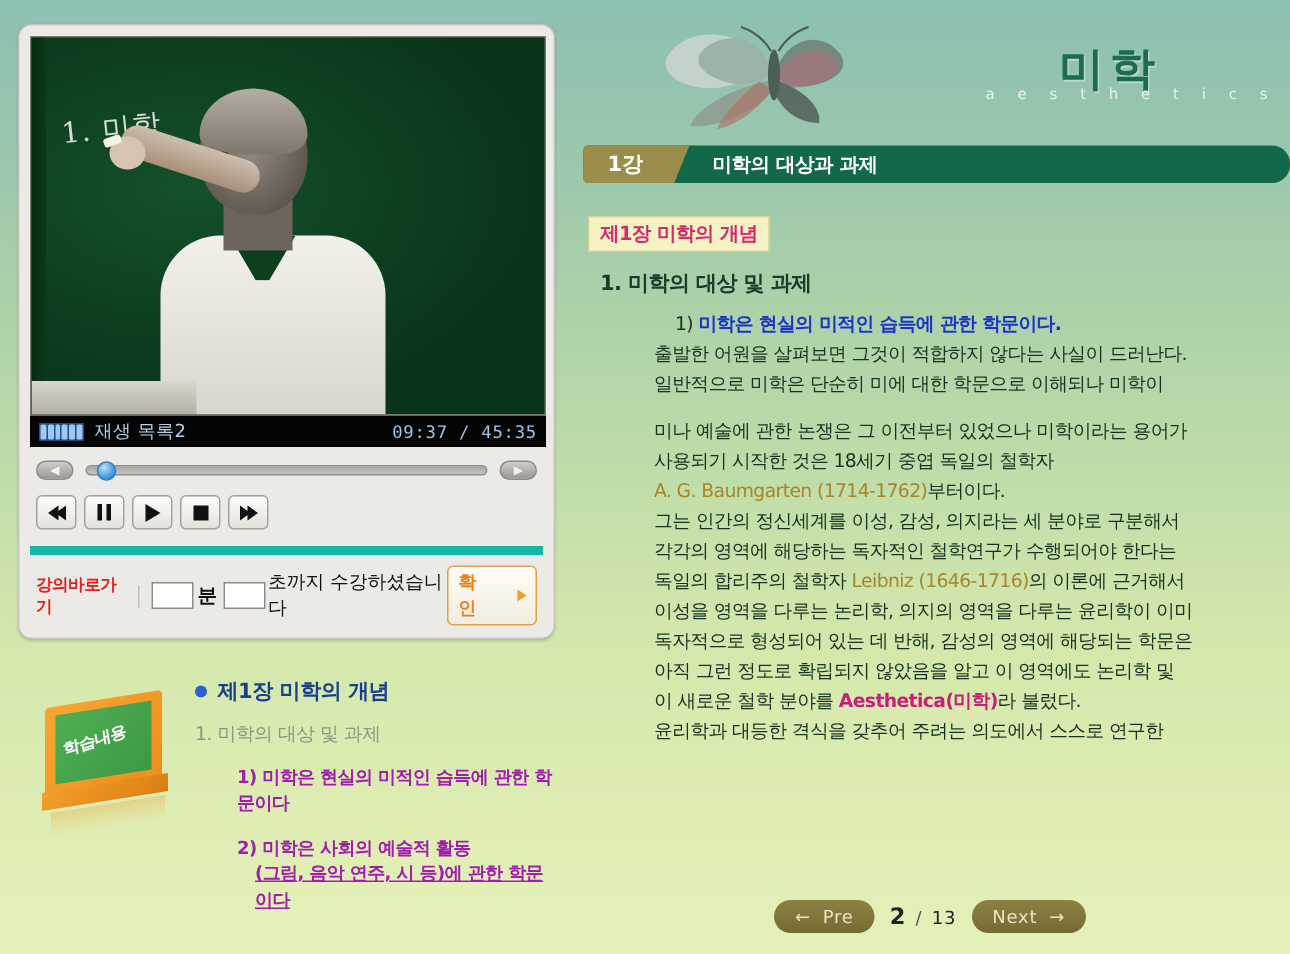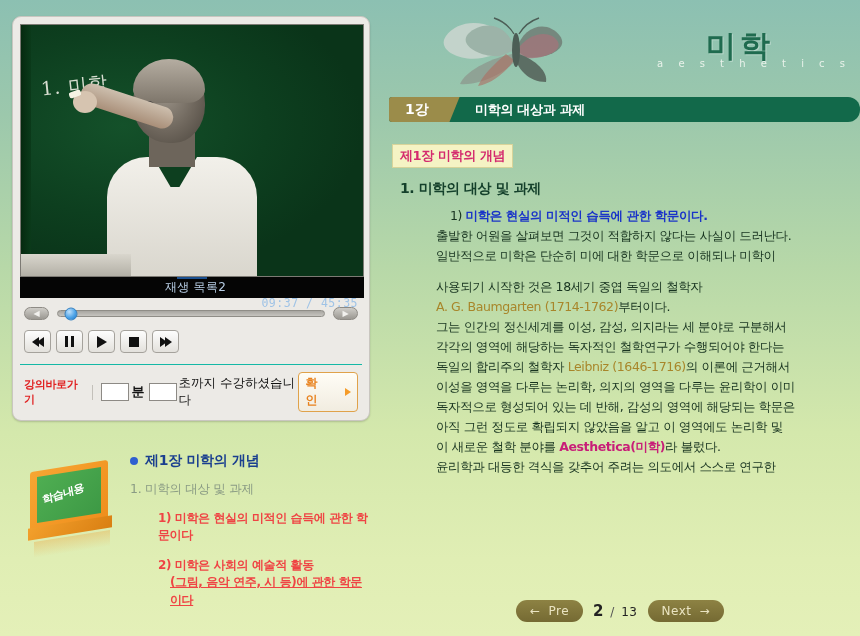--- a/index.html
+++ b/index.html
@@ -95,21 +95,20 @@
   .board-desk {
     position:absolute; left:0; bottom:0; width:110px; height:22px;
     background: linear-gradient(to bottom,#d9d6cd,#b3b0a6);
   }
 
   
   .playlist-bar {
     width: 344px; height: 21px; background:#050505;
     display:flex; align-items:center; padding:0 6px;
     margin-top: 0;
-    flex-direction: column;
   }
   .pl-icon { width:30px; height:12px; display:flex; gap:1px; background:#1a4f8f; padding:1px; }
   .pl-icon i { flex:1; background:#9fc7f0; display:block; border-radius:1px; }
   .pl-name { color:#b9cfe6; font-size:12px; margin-left:7px; letter-spacing:.3px; }
   .pl-time { color:#9fc3e6; font-size:11.5px; margin-left:auto; font-family:"DejaVu Sans Mono", monospace; letter-spacing:.5px; }
 
   
   .seek-row { display:flex; align-items:center; margin-top:9px; padding:0 4px; }
   .nudge-btn {
     width:25px; height:13px; border-radius:7px;
@@ -158,21 +157,21 @@
   }
   .vol-track { width:74px; height:14px; margin:0 4px; position:relative; }
   .vol-line { position:absolute; top:6px; left:0; right:0; height:2px; background:#9b9892; }
   .vol-ticks { position:absolute; top:9px; left:4px; right:4px; height:5px; display:flex; justify-content:space-between; }
   .vol-ticks i { width:1px; height:5px; background:#a8a5a0; display:block; }
   .vol-thumb { position:absolute; right:4px; top:0px; width:6px; height:14px; background:#fff; border:1px solid #6d6a65; }
 
   
   .form-row {
     display:flex; align-items:center; margin-top:11px;
-    border-top:1px solid #14b8a6; padding:7px 4px 2px 4px;
+    border-top:6px solid #14b8a6; padding:7px 4px 2px 4px;
   }
   .shortcut { color:#e02020; font-size:11px; font-weight:bold; letter-spacing:-.3px; }
   .vdiv { width:1px; height:15px; background:#c3c0ba; margin:0 8px; }
   .minibox { width:30px; height:18px; background:#fff; border:1px solid #8d8a85; }
   .unit { font-size:13px; color:#111; font-weight:bold; margin:0 4px 0 3px; }
   .legend { font-size:12.5px; color:#111; margin-left:2px; }
   .ok-btn {
     margin-left:auto; display:flex; align-items:center; gap:19px;
     background: linear-gradient(to bottom,#fffdf6,#f1ece0);
     border:1px solid #e0a24a; border-radius:4px; padding:2px 6px;
@@ -206,21 +205,21 @@
   .sb-shadow {
     position:absolute; left:10px; top:76px; width:76px; height:16px;
     background: linear-gradient(to bottom, rgba(240,150,40,.30), rgba(240,150,40,0));
     transform: skewY(-9deg);
   }
   .sum-text { margin-left:108px; }
   .sum-h { display:flex; align-items:center; }
   .bullet { width:8px;height:8px;border-radius:50%;background:#2f5fd0; margin-right:7px; }
   .sum-title { font-size:14px; font-weight:bold; color:#1a3f8f; letter-spacing:-.3px; }
   .sum-sub { margin-top:11px; font-size:12.5px; color:#8a9b84; letter-spacing:-.3px; }
-  .sum-li { margin-top:12px; margin-left:28px; font-size:12px; color:#ef4444; font-weight:bold; letter-spacing:-.4px; line-height:1.45; }
+  .sum-li { margin-top:12px; margin-left:28px; font-size:12px; color:#a21caf; font-weight:bold; letter-spacing:-.4px; line-height:1.45; }
   .sum-li .cont { display:block; margin-left:12px;text-decoration:underline; }
 
   
   #right-col { position:absolute; left:380px; top:0; width:480px; height:636px; }
 
   .hero { position:relative; height:96px; }
   .hero-title {
     position:absolute; right:86px; top:26px;
     font-size:30px; color:#1f6b4f; font-weight:bold; letter-spacing:4px;
     font-family: "DejaVu Sans", sans-serif;
@@ -426,20 +425,21 @@
   <div class="body-text">
     <div class="ln">
       <span class="item-no">1)</span>
       <span class="blue-bold">미학은 현실의 미적인 습득에 관한 학문이다.</span>
     </div>
     <div class="ln indent">출발한 어원을 살펴보면 그것이 적합하지 않다는 사실이 드러난다.</div>
     <div class="ln indent">일반적으로 미학은 단순히 미에 대한 학문으로 이해되나 미학이</div>
 
     <div class="gap"></div>
 
+    <div class="ln indent">미나 예술에 관한 논쟁은 그 이전부터 있었으나 미학이라는 용어가</div>
     <div class="ln indent">사용되기 시작한 것은 18세기 중엽 독일의 철학자</div>
     <div class="ln indent">
       <span class="gold">A. G. Baumgarten (1714-1762)</span><span>부터이다.</span>
     </div>
     <div class="ln indent">그는 인간의 정신세계를 이성, 감성, 의지라는 세 분야로 구분해서</div>
     <div class="ln indent">각각의 영역에 해당하는 독자적인 철학연구가 수행되어야 한다는</div>
     <div class="ln indent">
       <span>독일의 합리주의 철학자 </span><span class="gold">Leibniz (1646-1716)</span><span>의 이론에 근거해서</span>
     </div>
     <div class="ln indent">이성을 영역을 다루는 논리학, 의지의 영역을 다루는 윤리학이 이미</div>

